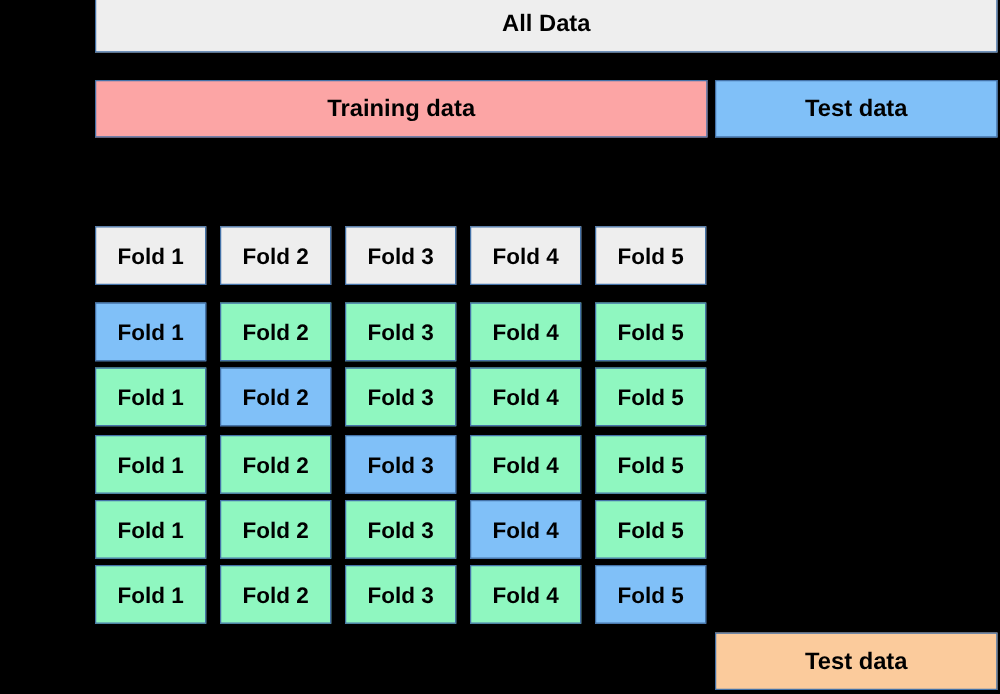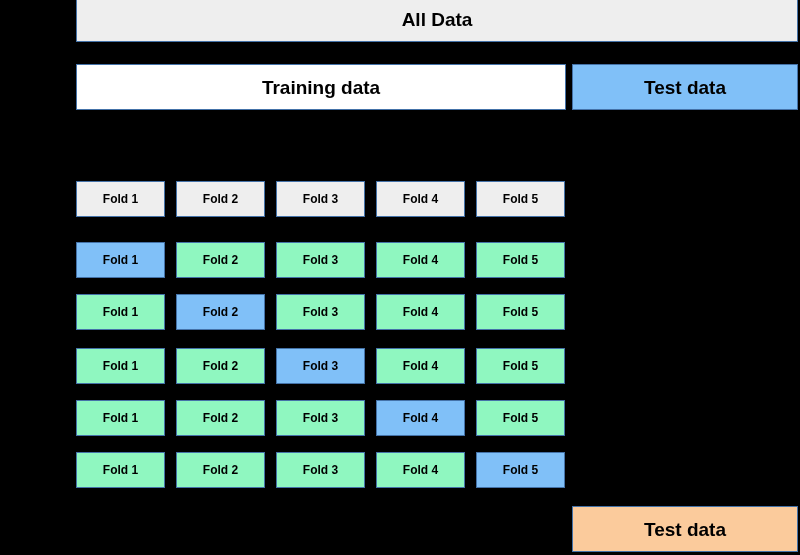--- a/index.html
+++ b/index.html
@@ -41,21 +41,21 @@
     height: 46px;
     background: #eeeeee;
     font-size: 19px;
   }
   
   .training-data {
     left: 76px;
     top: 64px;
     width: 490px;
     height: 46px;
-    background: #ffffff;
+    background: #fca5a5;
     font-size: 19px;
   }
   .test-data-top {
     left: 572px;
     top: 64px;
     width: 226px;
     height: 46px;
     background: #80c0f8;
     font-size: 19px;
   }
@@ -64,22 +64,22 @@
     left: 572px;
     top: 506px;
     width: 226px;
     height: 46px;
     background: #fbcb9c;
     font-size: 19px;
   }
   
   .fold {
     width: 89px;
-    height: 36px;
-    font-size: 12px;
+    height: 47px;
+    font-size: 18px;
   }
   .fold.neutral { background: #eeeeee; }
   .fold.train   { background: #8ff7c0; }
   .fold.test    { background: #80c0f8; }
 </style>
 </head>
 <body>
 
 <div id="canvas">
 

